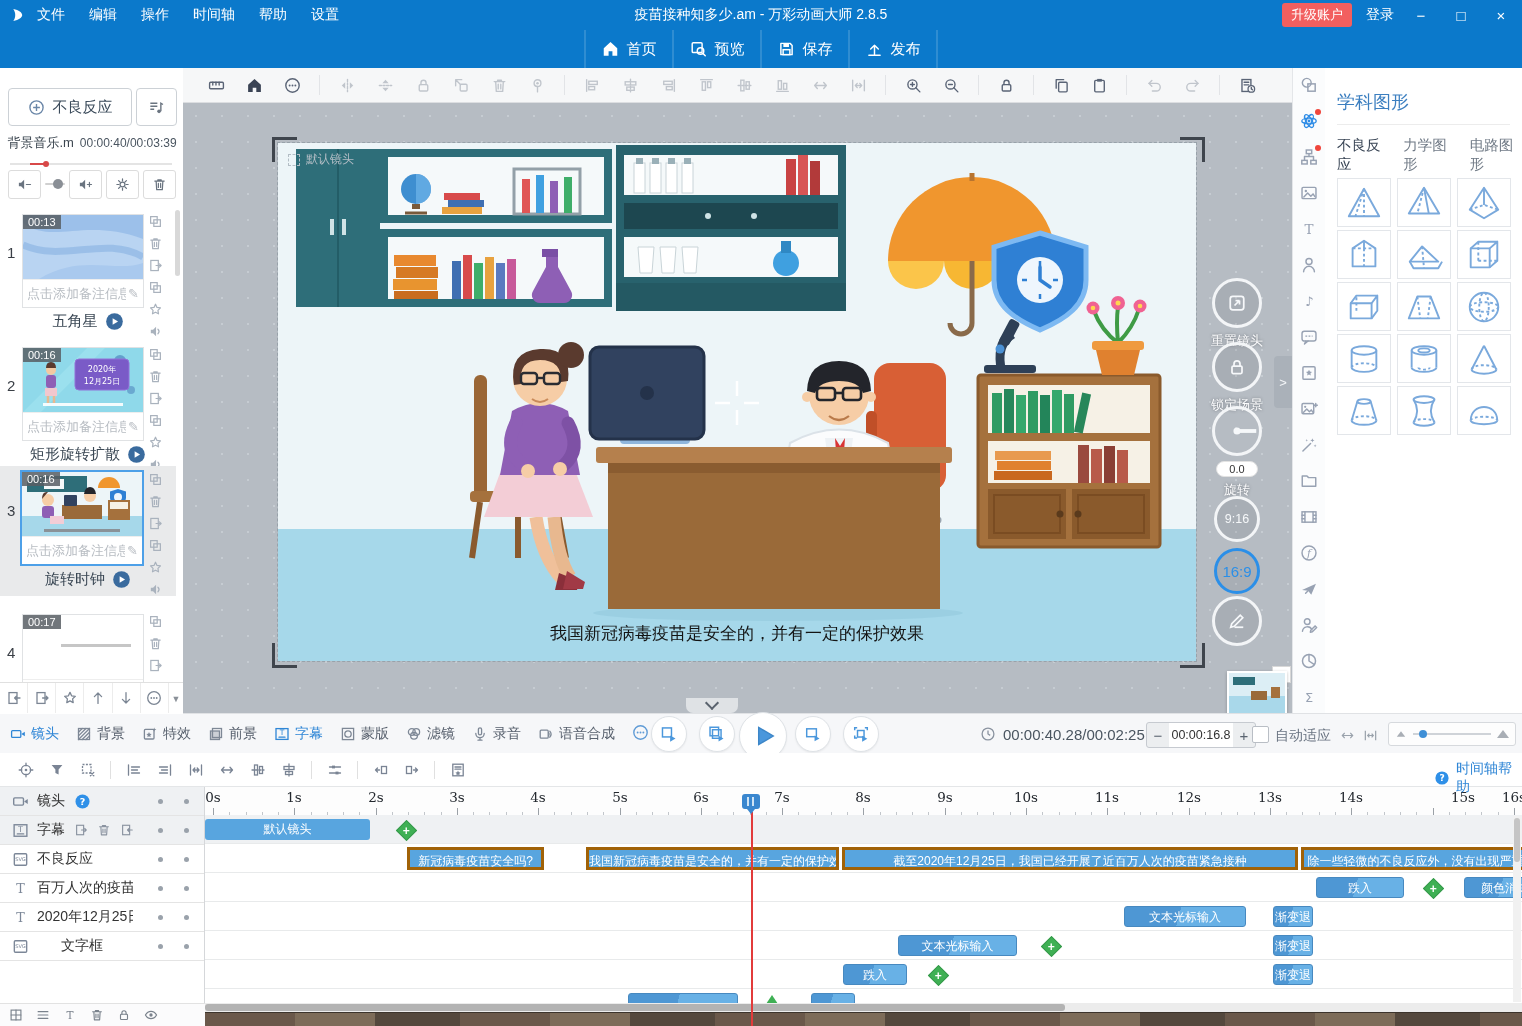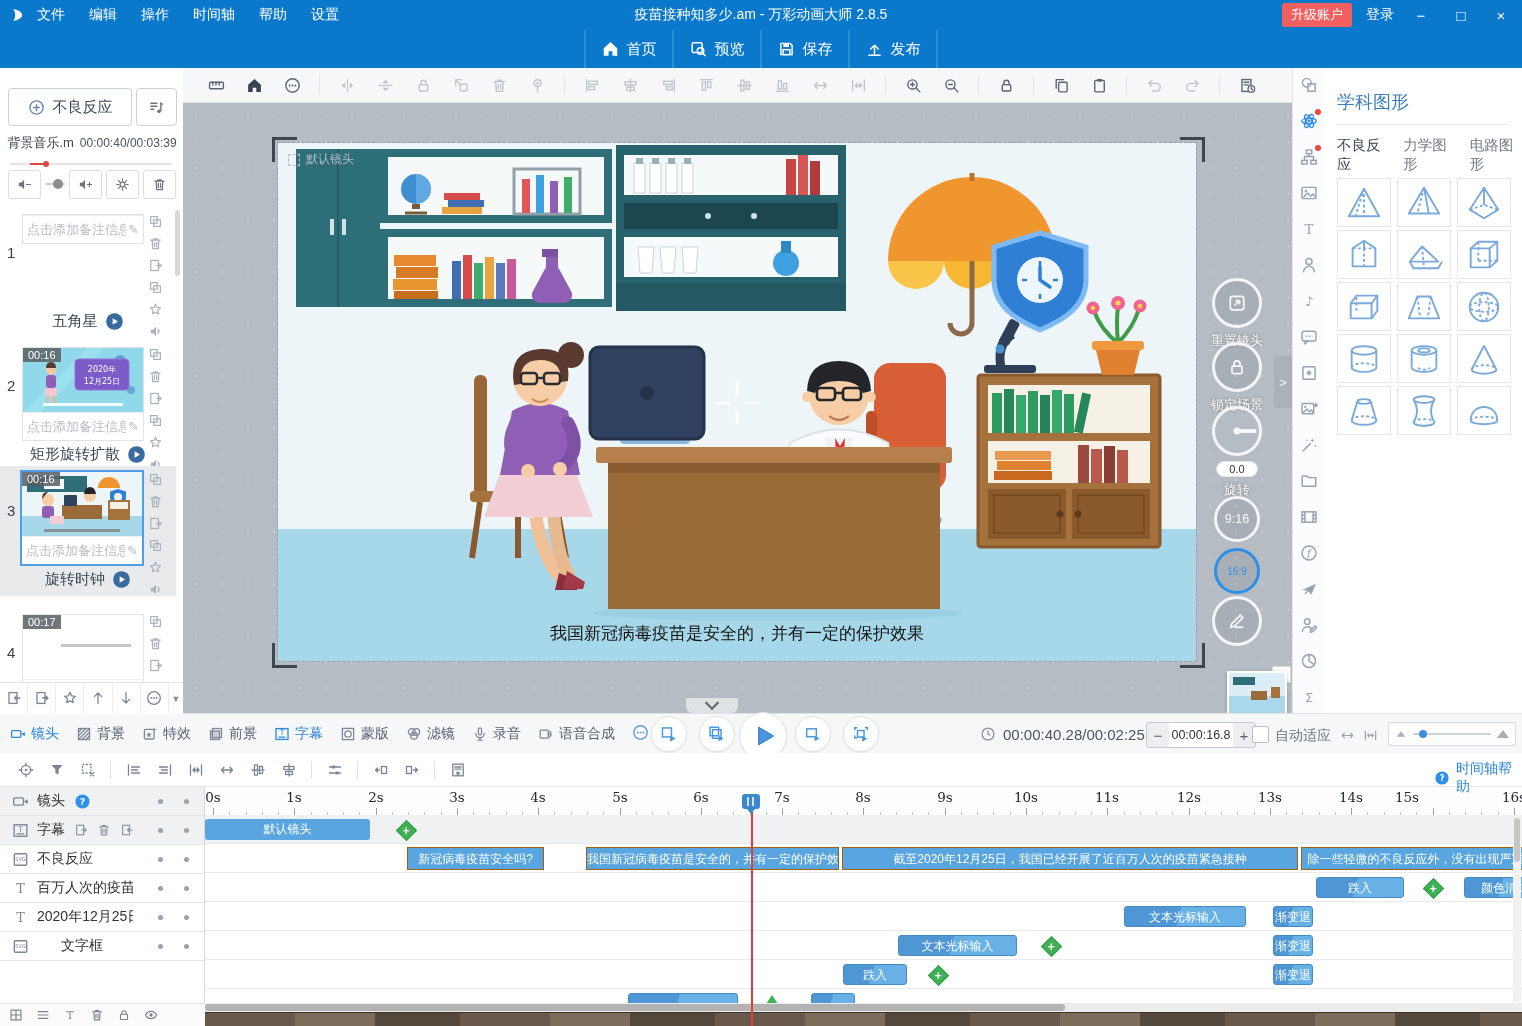--- a/index.html
+++ b/index.html
@@ -69,21 +69,21 @@
   
   #tl-ruler{left:205px;top:787px;width:1317px;height:28px;background:#fdfdfd;border-bottom:1px solid #d8dadd;overflow:hidden;}
   .rl-lab{position:absolute;top:2px;font-family:"DejaVu Serif","Liberation Serif",serif;font-size:13.5px;color:#23282e;transform:translateX(-50%);}
   .tick{position:absolute;bottom:0;width:1px;background:#9aa0a6;}
   #tl-left{left:0;top:787px;width:205px;height:216px;background:#fff;border-right:1px solid #d5d7da;box-sizing:border-box;}
   .trk-row{position:absolute;left:0;width:204px;height:29px;border-bottom:1px solid #e4e4e4;display:flex;align-items:center;box-sizing:border-box;}
   .trk-name{font-size:14px;color:#333;margin-left:8px;white-space:nowrap;overflow:hidden;max-width:96px;}
   #tl-body{left:205px;top:815px;width:1317px;height:188px;background:#fff;overflow:hidden;}
   .body-row{position:absolute;left:0;width:1317px;height:29px;border-bottom:1px solid #e8eaeb;box-sizing:border-box;}
   .bar{position:absolute;color:#fff;font-size:12px;text-align:center;overflow:hidden;white-space:nowrap;box-sizing:border-box;}
-  .bar.sub{top:3px;height:23px;line-height:23px;background:#58a5df;border:1px solid #a16207;}
+  .bar.sub{top:3px;height:23px;line-height:23px;background:#58a5df;border:3px solid #a16207;}
   .bar.plain{top:4px;height:21px;line-height:21px;background:#58a5df;border-radius:3px;}
   .bar.eff{top:4px;height:21px;line-height:21px;border-radius:3px;border:1px solid #4789c0;
      background:linear-gradient(105deg,#4e97d4 45%,#68b1e6 45%);}
   .dia{position:absolute;width:13px;height:13px;background:#3fb054;border:1px solid #35984a;transform:rotate(45deg);display:flex;align-items:center;justify-content:center;}
   .dia span{transform:rotate(-45deg);color:#fff;font-size:12px;line-height:1;font-weight:bold;}
   #tl-hscroll{left:205px;top:1003px;width:1317px;height:9px;background:#ececec;}
   #tl-hthumb{left:0;top:1px;height:7px;border-radius:3px;background:#b3b3b3;}
   #tl-film{left:205px;top:1012px;width:1317px;height:14px;
      background:repeating-linear-gradient(90deg,#6a584a 0 90px,#7d6c59 90px 170px,#54483d 170px 255px);border-top:1px solid #3c342c;}
   #tl-bl{left:0;top:1003px;width:205px;height:23px;background:#fbfbfc;border-top:1px solid #e2e2e2;display:flex;align-items:center;gap:13px;padding-left:9px;box-sizing:border-box;color:#7a828c;}
@@ -230,20 +230,26 @@
             <svg viewBox="0 0 16 16">
               <path d="M3 4.3h10M6.2 4.3V3h3.6v1.3M4.4 4.3l.6 9.2h6l.6-9.2M6.8 6.8v4.4M9.2 6.8v4.4" fill="none" stroke="currentColor" stroke-width="1.3" stroke-linecap="round" stroke-linejoin="round"></path>
             </svg>
           </span>
         </span>
       </div>
     <div id="scene-list">
         <div class="scene-item" style="top:140px;height:130px;">
    <span class="abs" style="left:7px;top:36px;font-size:15px;color:#3a3f46;">1</span>
    <div class="thumb" style="">
+     <div class="thumb-img"><svg viewBox="0 0 120 64" width="120" height="64">
+                <rect width="120" height="64" fill="#b9d4f2"></rect>
+                <path d="M0 8C30 30 62 2 120 24V0H0Z" fill="#9cc0ea"></path>
+                <path d="M0 30C40 48 82 20 120 42" stroke="#8fb6e4" fill="none" stroke-width="7" opacity=".7"></path>
+                <path d="M16 64C58 38 92 58 120 48v16Z" fill="#a9c9ee"></path>
+              </svg><span class="dur">00:13</span></div>
      <div class="cap">
               <span style="overflow:hidden;">点击添加备注信息</span>
               <span style="margin-left:2px;">✎</span>
             </div>
    </div>
    <div class="side-ics">
             <span class="ic" style="width:15px;height:15px;color:#a9b2bd;">
               <svg viewBox="0 0 16 16">
                 <rect x="2.8" y="2.8" width="7" height="7" rx="0" fill="none" stroke="currentColor" stroke-width="1.3"></rect>
                 <rect x="6.2" y="6.2" width="7" height="7" rx="0" fill="none" stroke="currentColor" stroke-width="1.3"></rect>
@@ -981,21 +987,21 @@
           </svg>
         </span>
     </span>
     <span style="margin-top:5px;background:#fff;border-radius:8px;border:1px solid #e2e2e2;color:#333;font-size:11px;padding:1px 12px;">0.0</span>
     <span class="fc-lab">旋转</span>
   </div>
   <div class="fc" style="left:1208px;top:496px;width:58px;">
     <span class="fc-circ" style="width:40px;height:40px;font-size:12.5px;">9:16</span>
   </div>
   <div class="fc" style="left:1208px;top:548px;width:58px;">
-    <span class="fc-circ" style="width:40px;height:40px;font-size:10px;border-color:#2b8fe8;color:#2b8fe8;">16:9</span>
+    <span class="fc-circ" style="width:40px;height:40px;font-size:15px;border-color:#2b8fe8;color:#2b8fe8;">16:9</span>
   </div>
   <div class="fc" style="left:1208px;top:596px;width:58px;">
     <span class="fc-circ" style="width:44px;height:44px;">
       <span class="ic" style="width:20px;height:20px;">
           <svg viewBox="0 0 16 16">
             <path d="M3 13l.8-2.8 6.8-6.8 2 2-6.8 6.8Z" fill="none" stroke="currentColor" stroke-width="1.4"></path>
             <path d="M6 13h7" stroke="currentColor" stroke-width="1.4"></path>
           </svg>
         </span>
     </span>
@@ -1637,21 +1643,21 @@
       <span class="tick" style="left:1081px;height:3.5px;background:#c2c6cb;"></span>
       <span class="tick" style="left:1097px;height:3.5px;background:#c2c6cb;"></span>
       <span class="tick" style="left:1114px;height:3.5px;background:#c2c6cb;"></span>
       <span class="tick" style="left:1130px;height:3.5px;background:#c2c6cb;"></span>
       <span class="rl-lab" style="left:1146px;">14s</span>
       <span class="tick" style="left:1146px;height:7px;"></span>
       <span class="tick" style="left:1162px;height:3.5px;background:#c2c6cb;"></span>
       <span class="tick" style="left:1179px;height:3.5px;background:#c2c6cb;"></span>
       <span class="tick" style="left:1195px;height:3.5px;background:#c2c6cb;"></span>
       <span class="tick" style="left:1211px;height:3.5px;background:#c2c6cb;"></span>
-      <span class="rl-lab" style="left:1202px;">15s</span>
+      <span class="rl-lab" style="left:1258px;">15s</span>
       <span class="tick" style="left:1228px;height:7px;"></span>
       <span class="tick" style="left:1244px;height:3.5px;background:#c2c6cb;"></span>
       <span class="tick" style="left:1260px;height:3.5px;background:#c2c6cb;"></span>
       <span class="tick" style="left:1276px;height:3.5px;background:#c2c6cb;"></span>
       <span class="tick" style="left:1293px;height:3.5px;background:#c2c6cb;"></span>
       <span class="rl-lab" style="left:1309px;">16s</span>
       <span class="tick" style="left:1309px;height:7px;"></span>
     </div>
   <div id="tl-left" class="abs">
       <div class="trk-row" style="top:0px;background:#eff1f3;">

